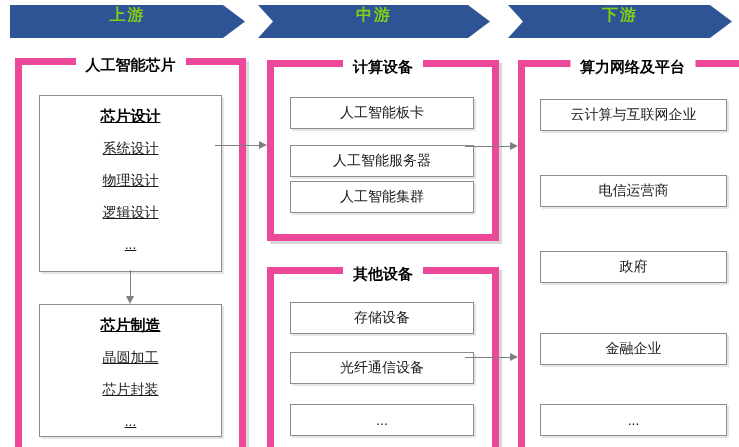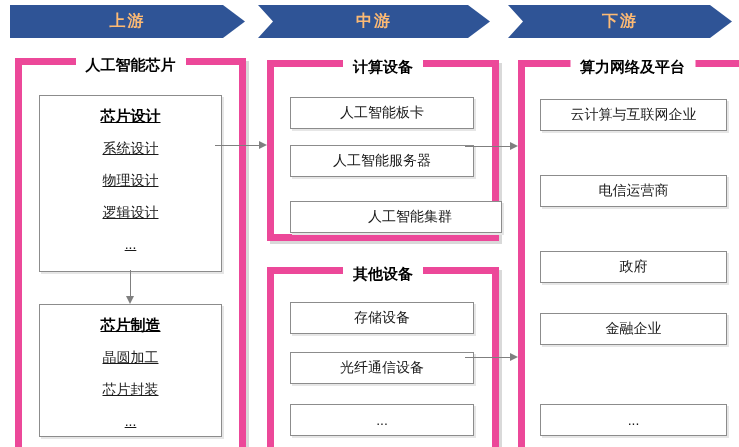--- a/index.html
+++ b/index.html
@@ -4,22 +4,22 @@
 <style>
   html,body { margin:0; padding:0; background:#ffffff; }
   .canvas {
     position:relative; width:739px; height:447px; background:#ffffff;
     font-family:"Liberation Sans","DejaVu Sans",sans-serif; overflow:hidden;
   }
 
   
   .banner {
     position:absolute; top:5px; height:33px; background:#2F5496;
-    color:#fdba74; font-weight:bold; font-size:16px; letter-spacing:2px;
-    display:flex; align-items:center; justify-content:center;
+    color:#84cc16; font-weight:bold; font-size:16px; letter-spacing:2px;
+    display:flex; justify-content:center;
   }
   .banner.flat-tail {
     clip-path: polygon(0 0, calc(100% - 22px) 0, 100% 50%, calc(100% - 22px) 100%, 0 100%);
   }
   .banner.notched-tail {
     clip-path: polygon(0 0, calc(100% - 22px) 0, 100% 50%, calc(100% - 22px) 100%, 0 100%, 15px 50%);
   }
 
   
   .group {
@@ -100,21 +100,21 @@
   <div class="arrow-right" style="left:215px; top:145px; width:44px;"></div>
 
   <div class="group" style="left:267px; top:60px; width:218px; height:167px;">
     <span class="group-title">计算设备</span>
     <div class="node" style="left:16px; top:30px; width:182px; height:30px;">
       <span>人工智能板卡</span>
     </div>
     <div class="node" style="left:16px; top:78px; width:182px; height:30px;">
       <span>人工智能服务器</span>
     </div>
-    <div class="node" style="left:16px; top:134px; width:182px; height:30px;padding-left:28px;">
+    <div class="node" style="left:16px; top:114px; width:182px; height:30px;">
       <span>人工智能集群</span>
     </div>
   </div>
 
   <div class="group" style="left:267px; top:267px; width:218px; height:173px;">
     <span class="group-title">其他设备</span>
     <div class="node" style="left:16px; top:28px; width:182px; height:30px;">
       <span>存储设备</span>
     </div>
     <div class="node" style="left:16px; top:78px; width:182px; height:30px;">
@@ -132,21 +132,21 @@
     <span class="group-title">算力网络及平台</span>
     <div class="node" style="left:15px; top:32px; width:185px; height:30px;">
       <span>云计算与互联网企业</span>
     </div>
     <div class="node" style="left:15px; top:108px; width:185px; height:30px;">
       <span>电信运营商</span>
     </div>
     <div class="node" style="left:15px; top:184px; width:185px; height:30px;">
       <span>政府</span>
     </div>
-    <div class="node" style="left:15px; top:246px; width:185px; height:30px;">
+    <div class="node" style="left:15px; top:266px; width:185px; height:30px;">
       <span>金融企业</span>
     </div>
     <div class="node" style="left:15px; top:337px; width:185px; height:30px;">
       <span>...</span>
     </div>
   </div>
 
 </div>
 
 </body></html>

